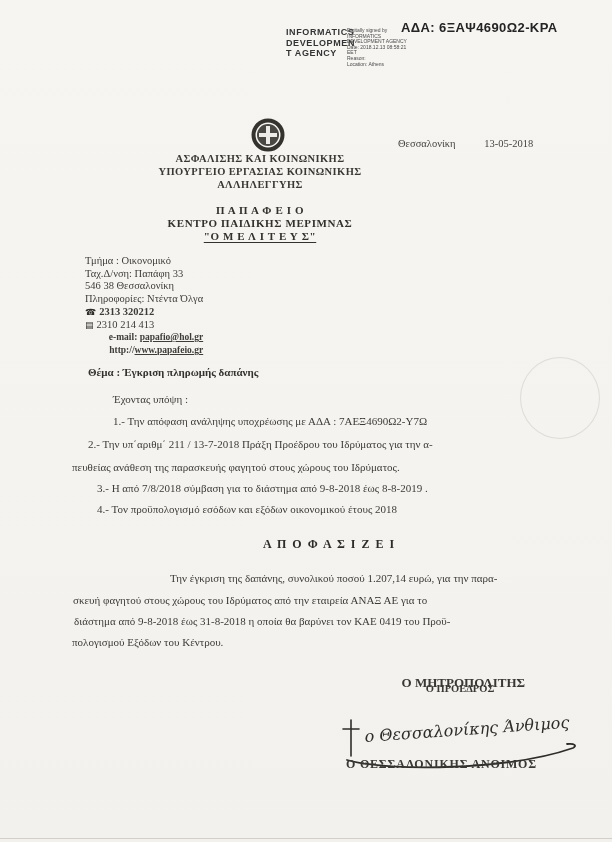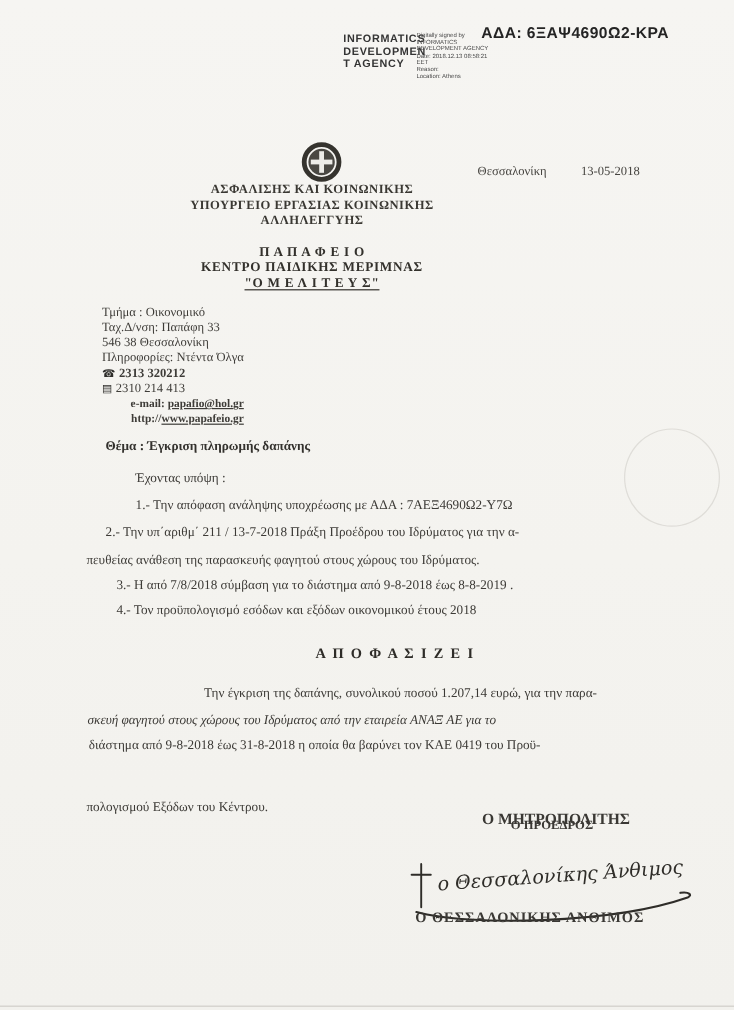--- a/index.html
+++ b/index.html
@@ -49,23 +49,23 @@
   .c1{left:113px; top:403px;}
   .c2a{left:88px;  top:426px;}
   .c2b{left:72px;  top:449px;}
   .c3{left:97px;  top:470px;}
   .c4{left:97px;  top:491px;}
 
   .decision-heading{left:263px; top:525px; font-size:12px; font-weight:700;
     letter-spacing:1.5px; color:#2e2c28;}
   .d-line{font-size:11px; color:#3c3a36;}
   .d1{left:170px; top:560px;}
-  .d2{left:73px;  top:582px;font-style:italic;}
+  .d2{left:73px;  top:582px;}
   .d3{left:74px;  top:603px;}
-  .d4{left:72px;  top:655px;}
+  .d4{left:72px;  top:624px;}
 
   
   .sig-title1{left:395px; top:671px; width:130px; text-align:center; font-size:10.5px; font-weight:600; color:#3a3834;}
   .sig-title2{left:395px; top:663px; width:130px; text-align:right; font-size:13px; font-weight:600; color:#3a3834;}
   .sig-svg{left:335px; top:698px;}
   .sig-name{left:346px; top:745px; font-size:12px; font-weight:600; letter-spacing:.8px; color:#3a3834;}
 
   
   .scan-smudge{left:520px; top:345px; width:78px; height:80px; border-radius:50%;
     border:1px solid rgba(160,155,148,.25);}

